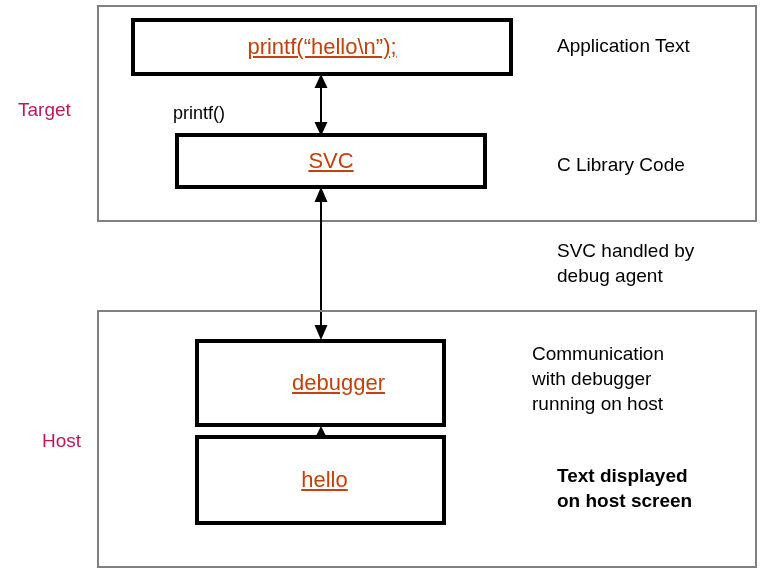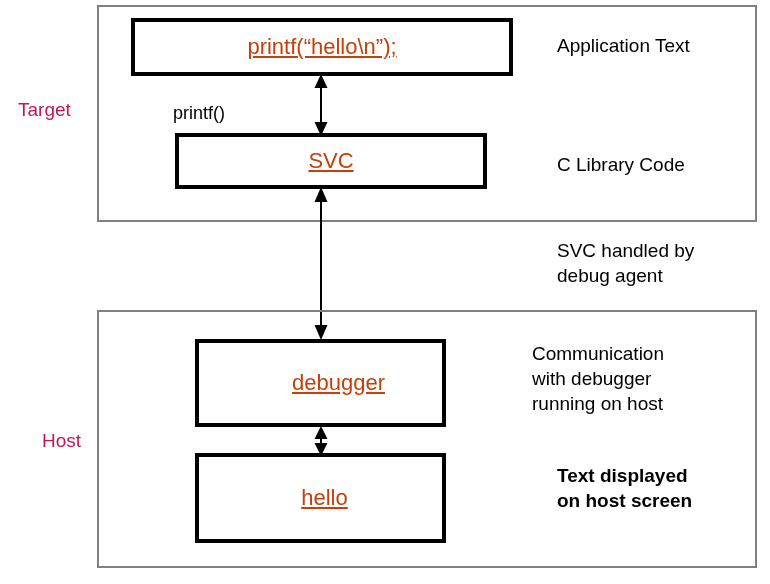--- a/index.html
+++ b/index.html
@@ -105,18 +105,18 @@
   <div class="annotation" style="left:532px; top:341px;">Communication
 with debugger
 running on host</div>
 
   <svg class="arrow-svg" style="left:308px; top:426px;" width="26" height="30" viewBox="0 0 26 30">
     <line x1="13" y1="6" x2="13" y2="24" stroke="#000" stroke-width="2"></line>
     <polygon points="13,0 6.5,13 19.5,13" fill="#000"></polygon>
     <polygon points="13,30 6.5,17 19.5,17" fill="#000"></polygon>
   </svg>
 
-  <div class="node" style="left:195px; top:453px; width:251px; height:90px;padding-left:8px;">hello</div>
+  <div class="node" style="left:195px; top:435px; width:251px; height:90px;padding-left:8px;">hello</div>
 
   <div class="annotation" style="left:557px; top:463px;font-weight:bold;">Text displayed
 on host screen</div>
 
 </div>
 
 </body></html>

